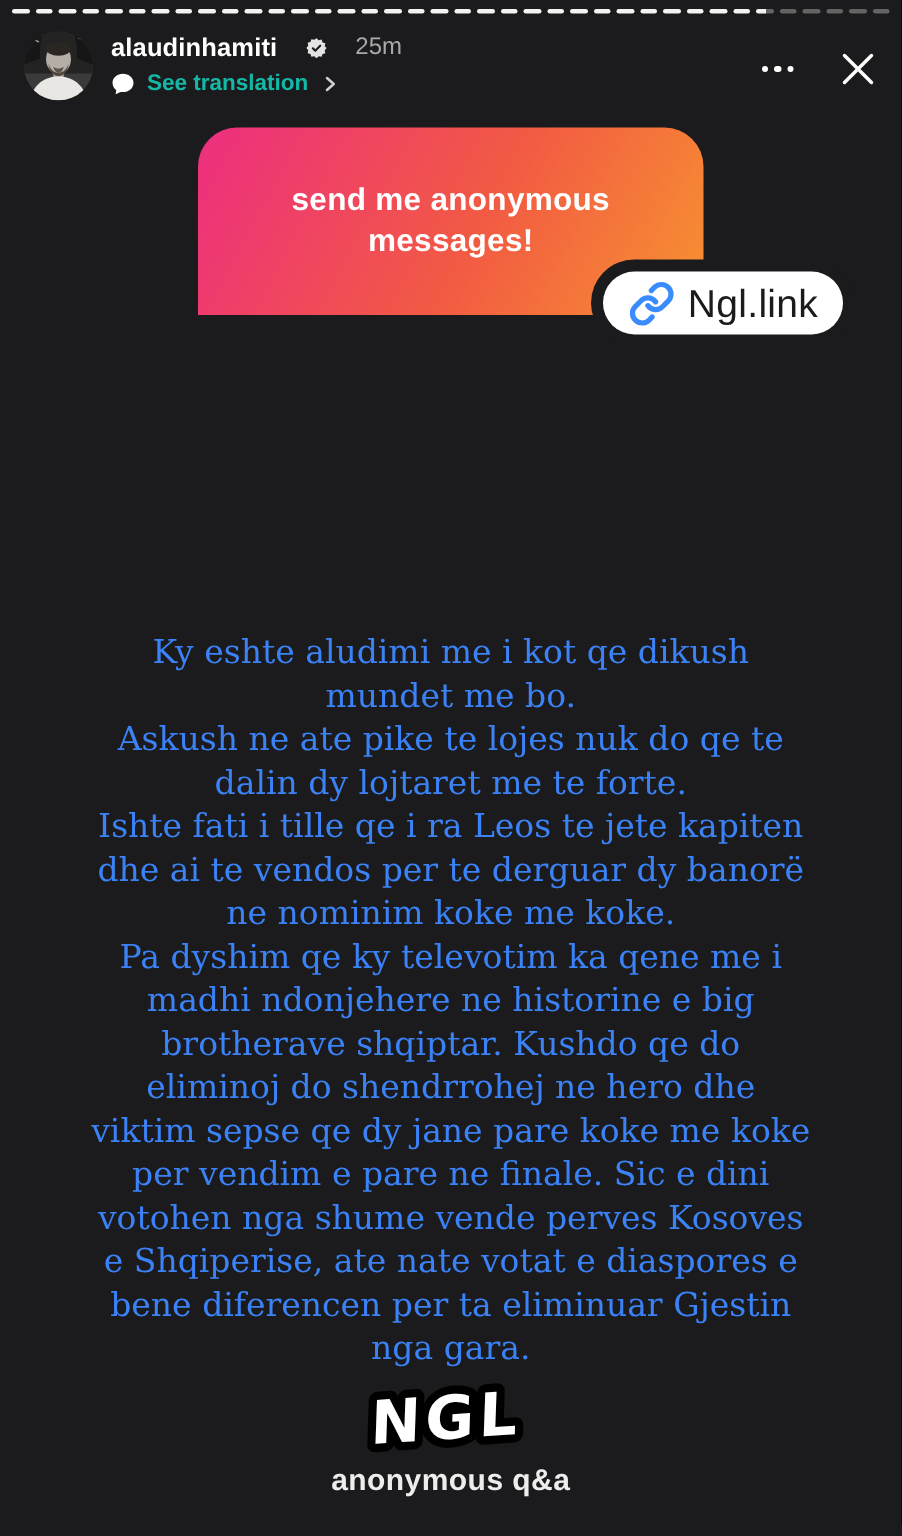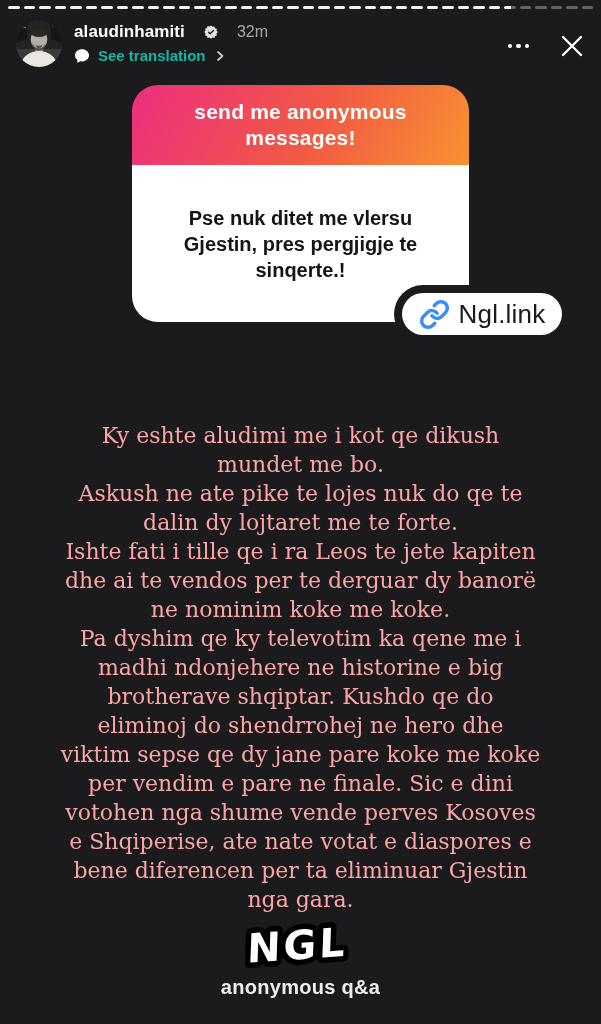--- a/index.html
+++ b/index.html
@@ -27,41 +27,41 @@
   .row2 { display:flex; align-items:center; gap:8px; margin-top:5px; color:#14b8a6; font-size:15px; font-weight:600; cursor:pointer; }
   .actions { margin-left:auto; display:flex; align-items:center; gap:26px; padding-top:10px; }
   .more-btn { display:flex; gap:4px; padding:6px 2px; cursor:pointer; }
   .more-btn i { width:4.5px; height:4.5px; border-radius:50%; background:#fff; }
   .close-btn { cursor:pointer; display:flex; }
 
   
   .sticker-wrap { position:absolute; top:85px; left:0; width:100%; display:flex; justify-content:center; }
   .sticker { position:relative; width:337px; cursor:pointer; }
   .sticker-top {
-    height:80px; border-radius:26px 26px 0 0;
+    height:125px; border-radius:26px 26px 0 0;
     background:linear-gradient(118deg,#ed2e80 0%,#f25a43 55%,#f79231 100%);
     display:flex; align-items:center; justify-content:center;
   }
   .sticker-title { color:#fff; font-size:21px; font-weight:800; text-align:center; line-height:1.25; max-width:262px; letter-spacing:.2px; }
   .sticker-body {
     height:157px; background:#fff; border-radius:0 0 26px 26px;
     display:flex; align-items:center; justify-content:center; padding:0 18px;
   }
   .question { color:#141414; font-size:20px; font-weight:800; text-align:center; line-height:1.3; max-width:300px; }
   .ngl-pill {
     position:absolute; right:-93px; bottom:-13px; width:160px; height:42px;
     background:#fff; border-radius:29px; box-shadow:0 0 0 8px #1b1b1d;
     display:flex; align-items:center; justify-content:center; gap:9px; cursor:pointer;
   }
   .ngl-pill .label { color:#1b1b1b; font-size:26px; font-weight:500; letter-spacing:.2px; }
 
   
   .story-text {
     position:absolute; top:421px; left:28px; right:28px;
-    color:#fca5a5; font-family:"DejaVu Serif", serif;
+    color:#3b82f6; font-family:"DejaVu Serif", serif;
     font-size:22px; line-height:29px; text-align:center; white-space:pre-line;
   }
 
   
   .ngl-logo { position:absolute; top:912px; left:0; width:100%; display:flex; justify-content:center; }
   .tagline { position:absolute; top:976px; left:0; width:100%; text-align:center; color:#ededed; font-size:20px; font-weight:700; letter-spacing:.3px; }
 </style>
 </head>
 <body>
 
@@ -126,21 +126,21 @@
     </div>
     <div class="user-info">
       <div class="row1">
         <span class="username">alaudinhamiti</span>
         <span class="badge">
           <svg width="14" height="14" viewBox="0 0 24 24">
             <path fill="#e3e3e3" d="M12 .9l2.6 2.2 3.3-.7 1 3.2 3.2 1-.7 3.3L23.6 12l-2.2 2.6.7 3.3-3.2 1-1 3.2-3.3-.7L12 23.6l-2.6-2.2-3.3.7-1-3.2-3.2-1 .7-3.3L.4 12l2.2-2.6-.7-3.3 3.2-1 1-3.2 3.3.7z"></path>
             <path d="M7.8 12.3l2.8 2.8 5.6-5.7" stroke="#1b1b1d" stroke-width="2.4" fill="none" stroke-linecap="round" stroke-linejoin="round"></path>
           </svg>
         </span>
-        <span class="time">32m</span>
+        <span class="time">25m</span>
       </div>
       <div class="row2">
         <span style="display:inline-flex;">
           <svg width="16" height="16" viewBox="0 0 16 16">
             <path fill="#fff" d="M8 1.2c-3.9 0-7 2.7-7 6.1 0 1.9 1 3.6 2.5 4.7l-.4 2.8 3.3-1.5c.5.1 1 .1 1.6.1 3.9 0 7-2.7 7-6.1S11.9 1.2 8 1.2z"></path>
           </svg>
         </span>
         <span>See translation</span>
         <span style="display:inline-flex;">
           <svg width="12" height="12" viewBox="0 0 12 12">
@@ -160,23 +160,20 @@
           <path d="M6 6L24 24M24 6L6 24" stroke="#fff" stroke-width="2.3" stroke-linecap="round"></path>
         </svg>
       </div>
     </div>
   </div>
 
   <div class="sticker-wrap">
     <div class="sticker">
       <div class="sticker-top" style="background: linear-gradient(118deg, rgb(237, 46, 128) 0%, rgb(242, 90, 67) 55%, rgb(247, 146, 49) 100%);">
         <div class="sticker-title">send me anonymous messages!</div>
-      </div>
-      <div class="sticker-body">
-        <div class="question">Pse nuk ditet me vlersu Gjestin, pres pergjigje te sinqerte.!</div>
       </div>
       <div class="ngl-pill">
         <svg width="31" height="31" viewBox="0 0 24 24">
           <g fill="none" stroke="#3a8bfd" stroke-width="2.7" stroke-linecap="round" stroke-linejoin="round">
             <path d="M10 13a5 5 0 0 0 7.54.54l3-3a5 5 0 0 0-7.07-7.07l-1.72 1.71"></path>
             <path d="M14 11a5 5 0 0 0-7.54-.54l-3 3a5 5 0 0 0 7.07 7.07l1.71-1.71"></path>
           </g>
         </svg>
         <span class="label">Ngl.link</span>
       </div>

